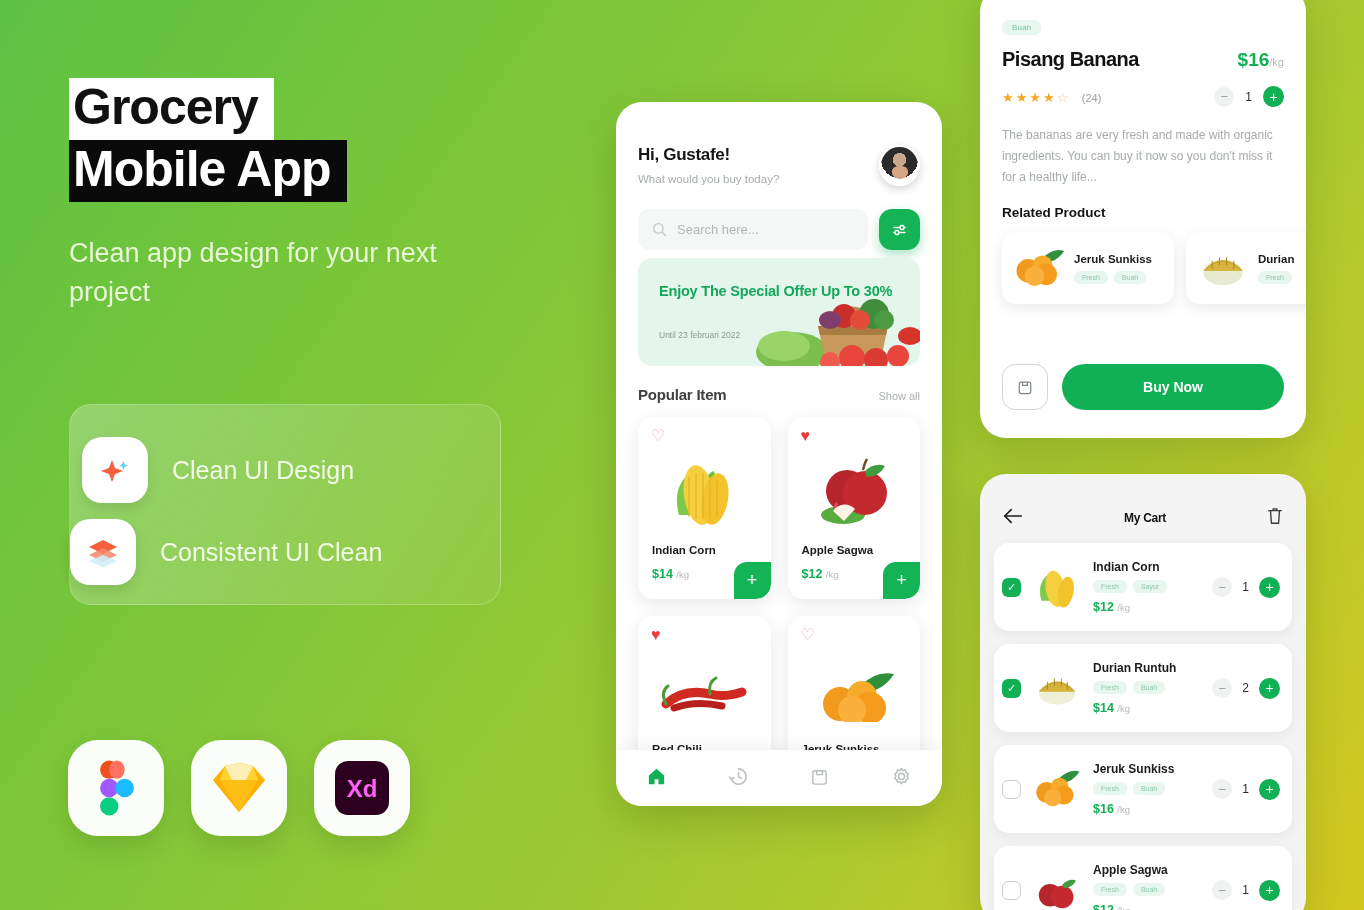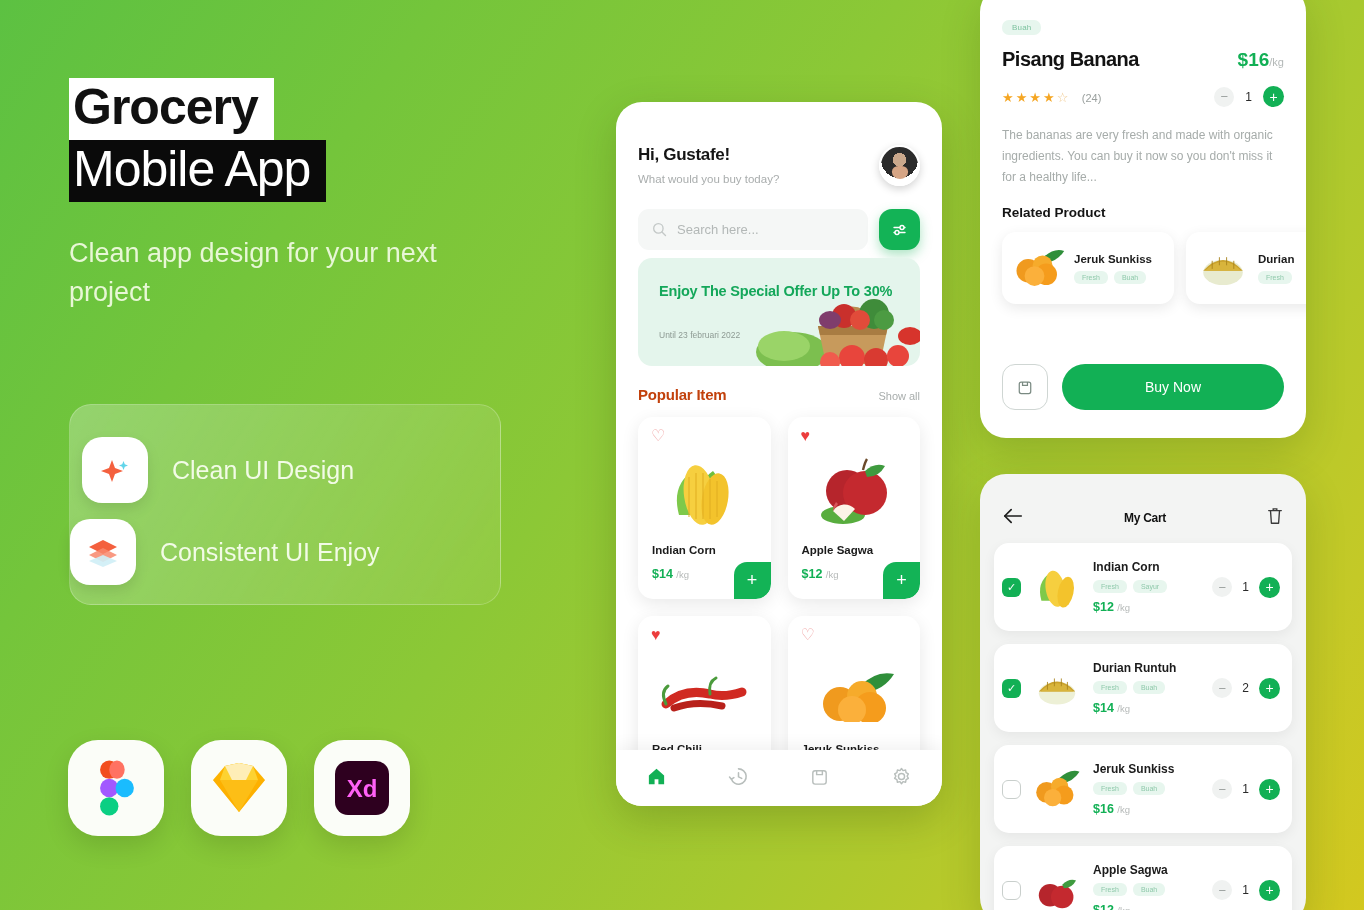--- a/index.html
+++ b/index.html
@@ -7,21 +7,21 @@
   body {
     font-family: "Liberation Sans", sans-serif;
     background: linear-gradient(125deg, #5cc142 0%, #74c53b 22%, #8cc836 45%, #a8c92f 68%, #c4c927 88%, #d3c81f 100%);
     position: relative;
   }
 
   
   .hero { position: absolute; left: 69px; top: 78px; width: 470px; }
   .title-line { display: inline-block; padding: 4px 16px 8px 4px; line-height: 1; }
   .title-1 { background: #ffffff; color: #111111; font-size: 50px; font-weight: bold; letter-spacing: -1px; }
-  .title-2 { background: #0a0a0a; color: #ffffff; font-size: 50px; font-weight: normal; letter-spacing: -1px; margin-top: 0px; }
+  .title-2 { background: #0a0a0a; color: #ffffff; font-size: 50px; font-weight: bold; letter-spacing: -1px; margin-top: 0px; }
   .hero-sub {
     margin-top: 32px; color: #e8f7d6; font-size: 27px; line-height: 1.45;
     font-weight: 400; max-width: 420px;
   }
 
   
   .feature-card {
     position: absolute; left: 69px; top: 404px; width: 432px; height: 201px;
     border-radius: 22px;
     background: linear-gradient(120deg, rgba(255,255,255,0.26), rgba(255,255,255,0.06));
@@ -84,21 +84,21 @@
   .promo {
     margin-top: 8px; height: 108px; border-radius: 14px;
     background: #e4f5ec; position: relative; overflow: hidden;
   }
   .promo-title { position: absolute; left: 21px; top: 23px; font-size: 14.5px; font-weight: bold; color: #14a75a; line-height: 1.45; letter-spacing: -0.2px;}
   .promo-note { position: absolute; left: 21px; top: 72px; font-size: 8.5px; color: #8e9b94; }
   .veg { position: absolute; right: -4px; bottom: -4px; width: 190px; height: 100px; }
 
   
   .sec-head { display: flex; justify-content: space-between; align-items: baseline; margin-top: 20px; }
-  .sec-title { font-size: 15px; font-weight: bold; color: #c2410c; letter-spacing: -0.2px; }
+  .sec-title { font-size: 15px; font-weight: bold; color: #404040; letter-spacing: -0.2px; }
   .sec-all { font-size: 11px; color: #a8adac; }
   .grid { display: grid; grid-template-columns: 1fr 1fr; gap: 17px; margin-top: 14px; }
   .pcard {
     background: #fff; border-radius: 15px; height: 182px; position: relative;
     box-shadow: 0 5px 18px rgba(0,0,0,0.09); overflow: hidden;
   }
   .heart { position: absolute; left: 13px; top: 11px; font-size: 16px; line-height: 1; }
   .heart.on { color: #ec3d3d; }
   .heart.off { color: #f0a8a8; }
   .p-img { position: absolute; left: 0; right: 0; top: 34px; height: 84px; display:flex; align-items:center; justify-content:center;}
@@ -146,21 +146,21 @@
     box-shadow: 0 4px 14px rgba(0,0,0,0.09); display: flex; align-items: center; gap: 8px; padding: 0 10px;
   }
   .rel-name { font-size: 11.5px; font-weight: bold; color: #1c1c1c; }
   .rel-tags { display: flex; gap: 6px; margin-top: 6px; }
   .tagm { font-size: 7px; padding: 3px 8px; border-radius: 6px; background: #e7f6ee; color: #8fc9ab; }
   .d-footer {
     position: absolute; left: 22px; right: 22px; bottom: 28px;
     display: flex; align-items: center; gap: 14px;
   }
   .bag-btn { width: 46px; height: 46px; border-radius: 13px; border: 1.3px solid #cfd6d3; display: flex; align-items: center; justify-content: center; flex: 0 0 auto; }
-  .buy-btn { flex: 1; height: 46px; border-radius: 23px; background: #12b055; color: #fff; font-size: 14px; font-weight: normal; display: flex; align-items: center; justify-content: center; }
+  .buy-btn { flex: 1; height: 46px; border-radius: 23px; background: #12b055; color: #fff; font-size: 14px; font-weight: bold; display: flex; align-items: center; justify-content: center; }
 
   
   .cart {
     position: absolute; left: 980px; top: 474px; width: 326px; height: 450px;
     background: #f3f4f3; border-radius: 26px; padding: 0 14px; overflow: hidden;
     box-shadow: 0 14px 40px rgba(40,60,10,0.18);
   }
   .cart-head { display: flex; align-items: center; justify-content: space-between; padding: 32px 8px 0 8px; }
   .cart-title { font-size: 12px; font-weight: bold; color: #111; letter-spacing: -0.3px; }
   .c-item {
@@ -198,21 +198,21 @@
     <div class="feat-label">Clean UI Design</div>
   </div>
   <div class="feature-row r2">
     <div class="feat-icon">
       <svg width="36" height="34" viewBox="0 0 36 34">
         <path d="M18 5 L32 12 L18 19 L4 12 Z" fill="#f4603e"></path>
         <path d="M18 13 L32 20 L18 27 L4 20 Z" fill="#f8876c" opacity="0.85"></path>
         <path d="M18 20 L32 26 L18 32 L4 26 Z" fill="#cfeef6" opacity="0.9"></path>
       </svg>
     </div>
-    <div class="feat-label">Consistent UI Enjoy</div>
+    <div class="feat-label">Consistent UI Clean</div>
   </div>
 </div>
 
 <div class="app-icons">
   <div class="app-icon">
     <svg width="40" height="56" viewBox="0 0 40 58">
       <circle cx="13" cy="10" r="9.5" fill="#f24e1e"></circle>
       <circle cx="13" cy="29" r="9.5" fill="#a259ff"></circle>
       <circle cx="13" cy="48" r="9.5" fill="#0acf83"></circle>
       <circle cx="29" cy="29" r="9.5" fill="#1abcfe"></circle>

